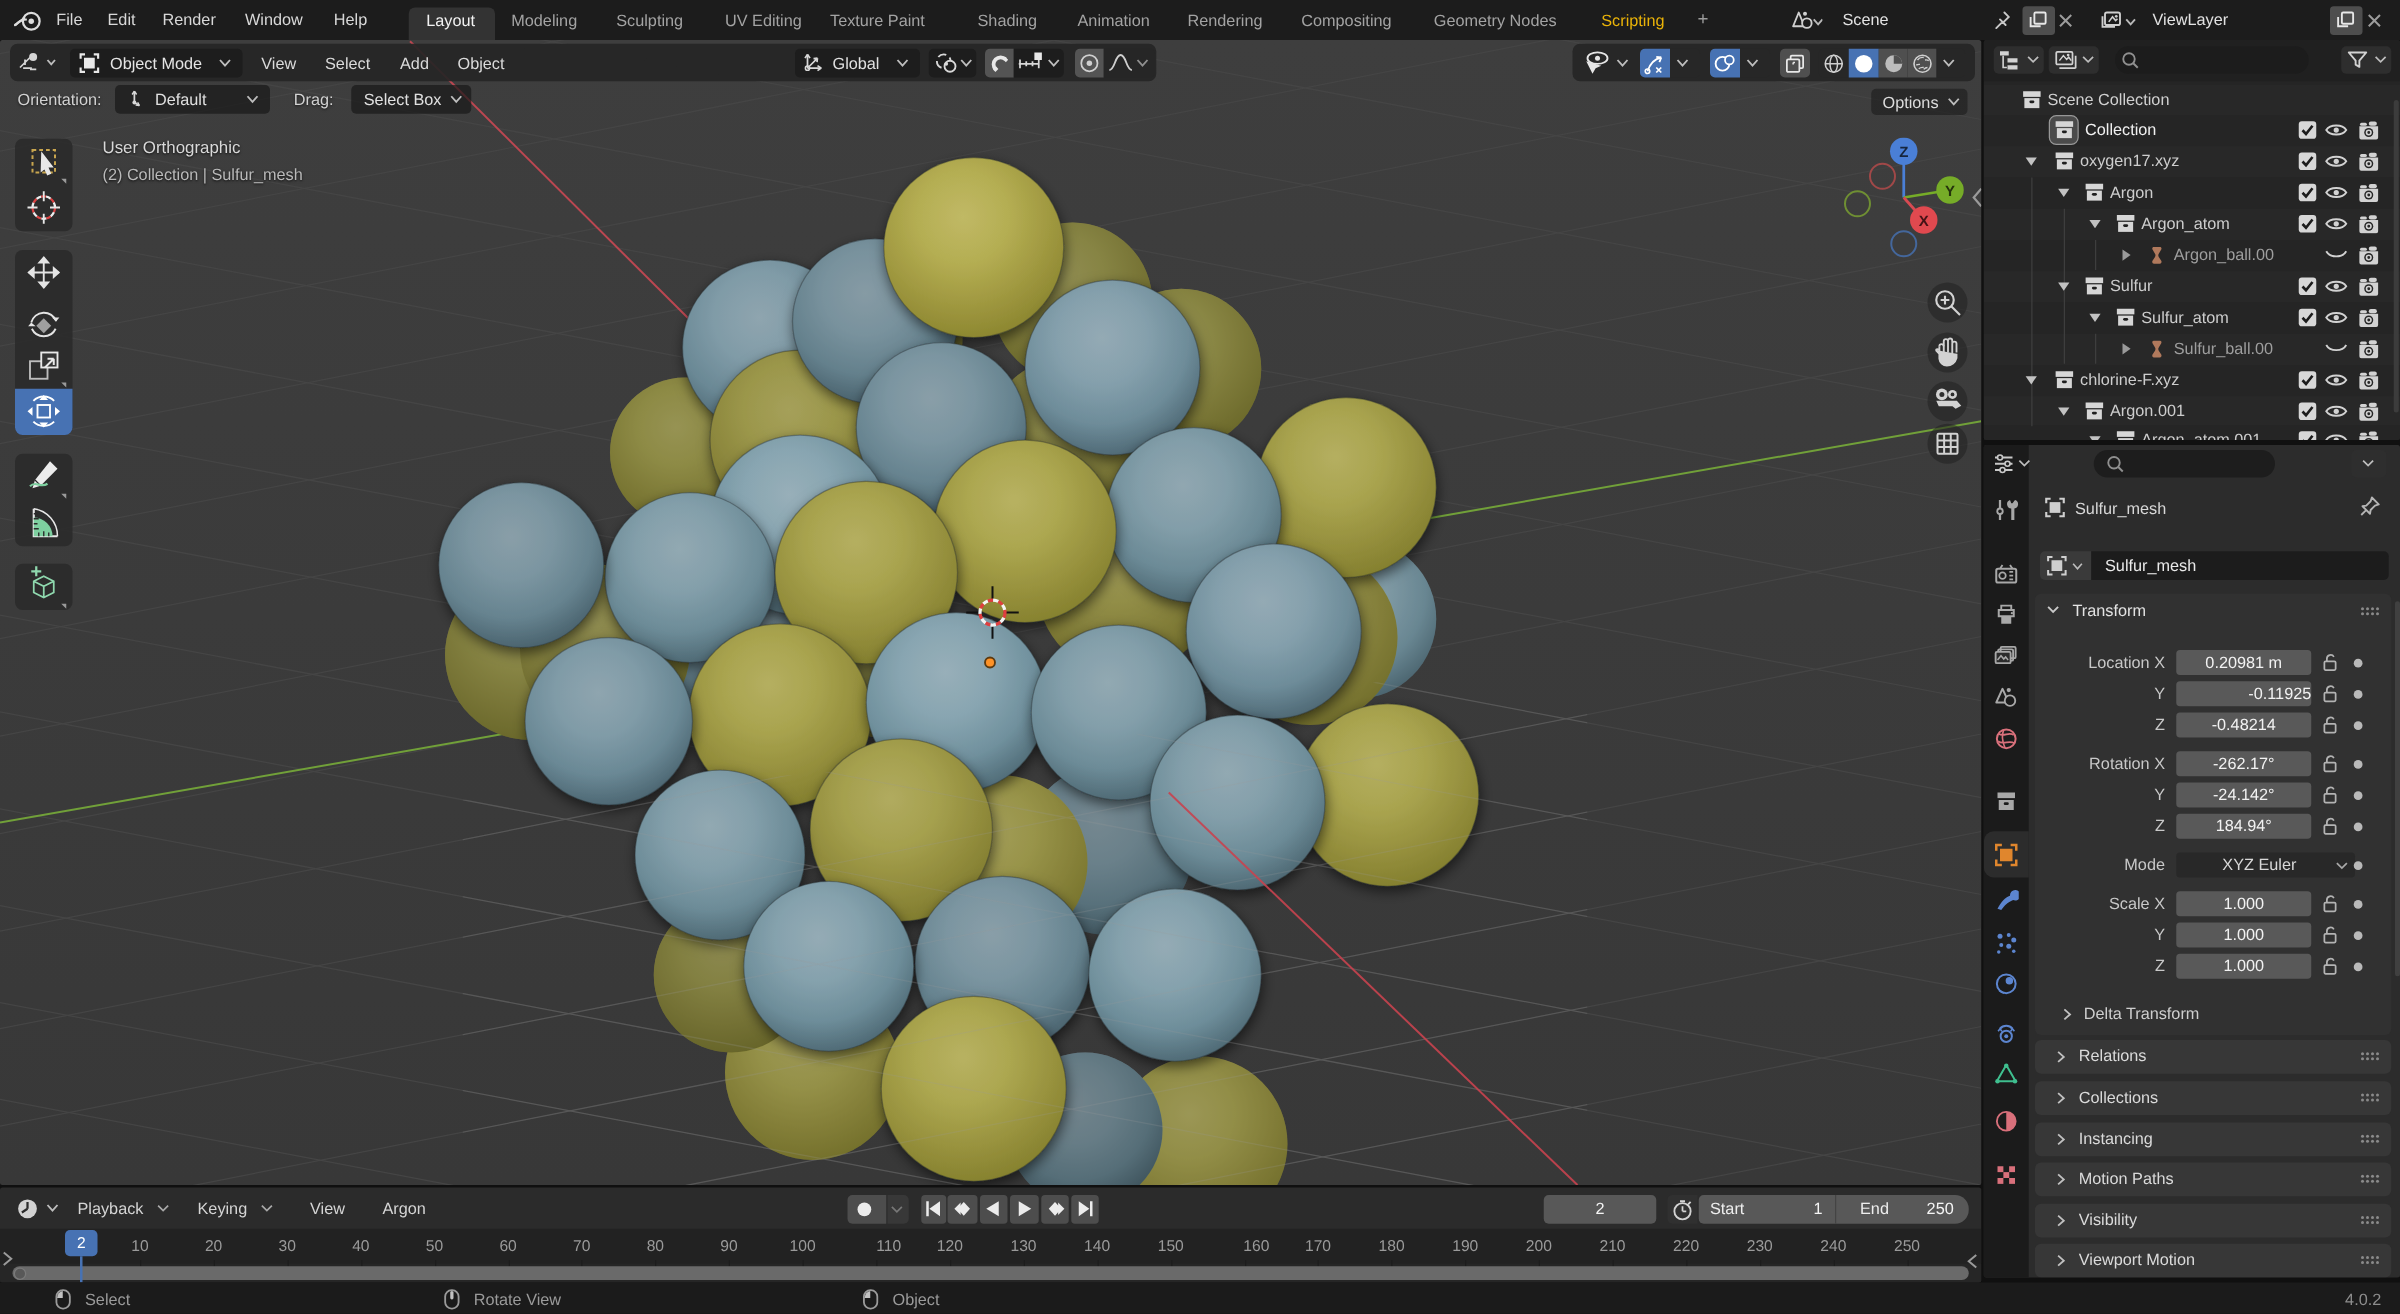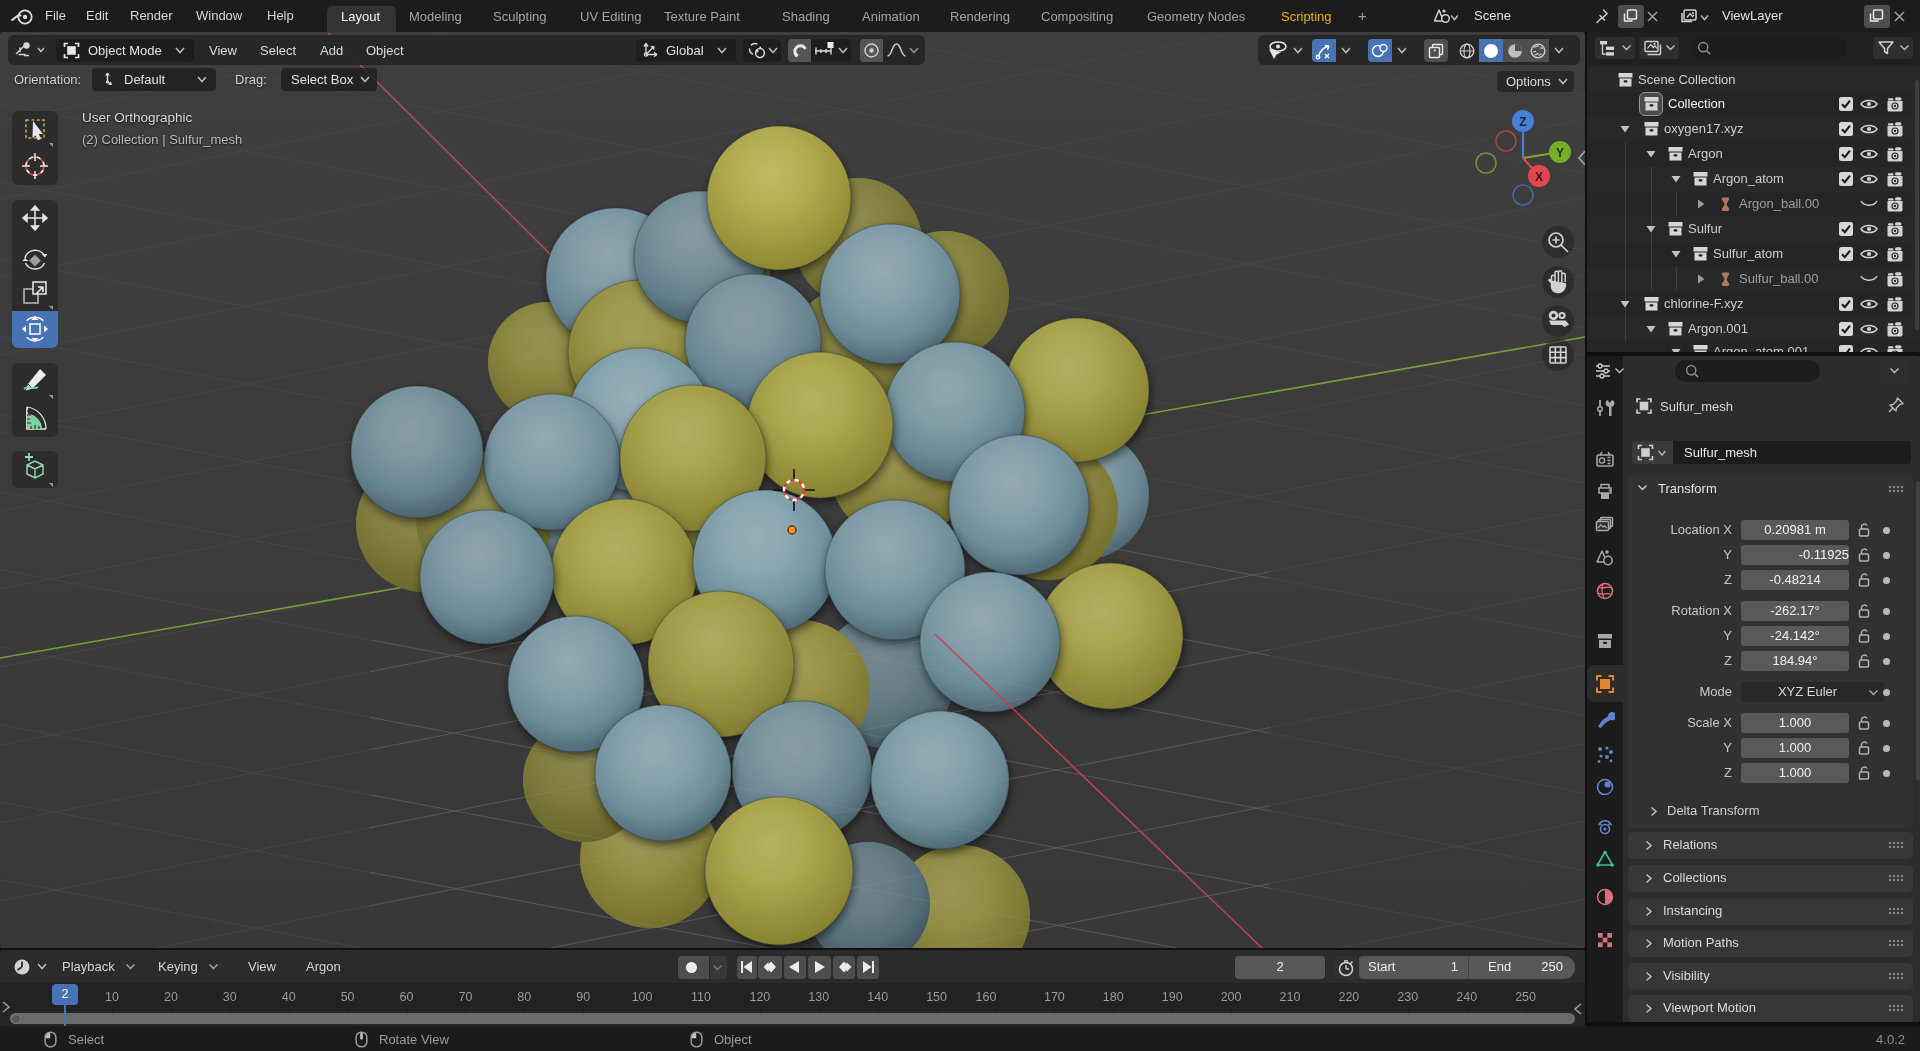--- a/index.html
+++ b/index.html
@@ -1261,26 +1261,26 @@
 <div class="txt" style="left:92.0px;top:40px;width:40px;text-align:center;font-size:12.5px;color:#9a9a9a">10</div>
 <div class="txt" style="left:150.9px;top:40px;width:40px;text-align:center;font-size:12.5px;color:#9a9a9a">20</div>
 <div class="txt" style="left:209.8px;top:40px;width:40px;text-align:center;font-size:12.5px;color:#9a9a9a">30</div>
 <div class="txt" style="left:268.7px;top:40px;width:40px;text-align:center;font-size:12.5px;color:#9a9a9a">40</div>
 <div class="txt" style="left:327.6px;top:40px;width:40px;text-align:center;font-size:12.5px;color:#9a9a9a">50</div>
 <div class="txt" style="left:386.5px;top:40px;width:40px;text-align:center;font-size:12.5px;color:#9a9a9a">60</div>
 <div class="txt" style="left:445.4px;top:40px;width:40px;text-align:center;font-size:12.5px;color:#9a9a9a">70</div>
 <div class="txt" style="left:504.3px;top:40px;width:40px;text-align:center;font-size:12.5px;color:#9a9a9a">80</div>
 <div class="txt" style="left:563.2px;top:40px;width:40px;text-align:center;font-size:12.5px;color:#9a9a9a">90</div>
 <div class="txt" style="left:622.1px;top:40px;width:40px;text-align:center;font-size:12.5px;color:#9a9a9a">100</div>
-<div class="txt" style="left:681.0px;top:40px;width:40px;text-align:center;font-size:12.5px;color:#9a9a9a">110</div>
+<div class="txt" style="left:681.0px;top:40px;width:40px;text-align:right;font-size:12.5px;color:#9a9a9a">110</div>
 <div class="txt" style="left:739.9px;top:40px;width:40px;text-align:center;font-size:12.5px;color:#9a9a9a">120</div>
 <div class="txt" style="left:798.8px;top:40px;width:40px;text-align:center;font-size:12.5px;color:#9a9a9a">130</div>
 <div class="txt" style="left:857.7px;top:40px;width:40px;text-align:center;font-size:12.5px;color:#9a9a9a">140</div>
 <div class="txt" style="left:916.6px;top:40px;width:40px;text-align:center;font-size:12.5px;color:#9a9a9a">150</div>
-<div class="txt" style="left:975.5px;top:40px;width:40px;text-align:left;font-size:12.5px;color:#9a9a9a">160</div>
+<div class="txt" style="left:975.5px;top:40px;width:40px;text-align:right;font-size:12.5px;color:#9a9a9a">160</div>
 <div class="txt" style="left:1034.4px;top:40px;width:40px;text-align:center;font-size:12.5px;color:#9a9a9a">170</div>
 <div class="txt" style="left:1093.3px;top:40px;width:40px;text-align:center;font-size:12.5px;color:#9a9a9a">180</div>
 <div class="txt" style="left:1152.2px;top:40px;width:40px;text-align:center;font-size:12.5px;color:#9a9a9a">190</div>
 <div class="txt" style="left:1211.1px;top:40px;width:40px;text-align:center;font-size:12.5px;color:#9a9a9a">200</div>
 <div class="txt" style="left:1270.0px;top:40px;width:40px;text-align:center;font-size:12.5px;color:#9a9a9a">210</div>
 <div class="txt" style="left:1328.9px;top:40px;width:40px;text-align:center;font-size:12.5px;color:#9a9a9a">220</div>
 <div class="txt" style="left:1387.8px;top:40px;width:40px;text-align:center;font-size:12.5px;color:#9a9a9a">230</div>
 <div class="txt" style="left:1446.7px;top:40px;width:40px;text-align:center;font-size:12.5px;color:#9a9a9a">240</div>
 <div class="txt" style="left:1505.6px;top:40px;width:40px;text-align:center;font-size:12.5px;color:#9a9a9a">250</div>
 <div class="abs" style="left:0;top:61px;width:1585px;height:15px;background:#262626"></div>

